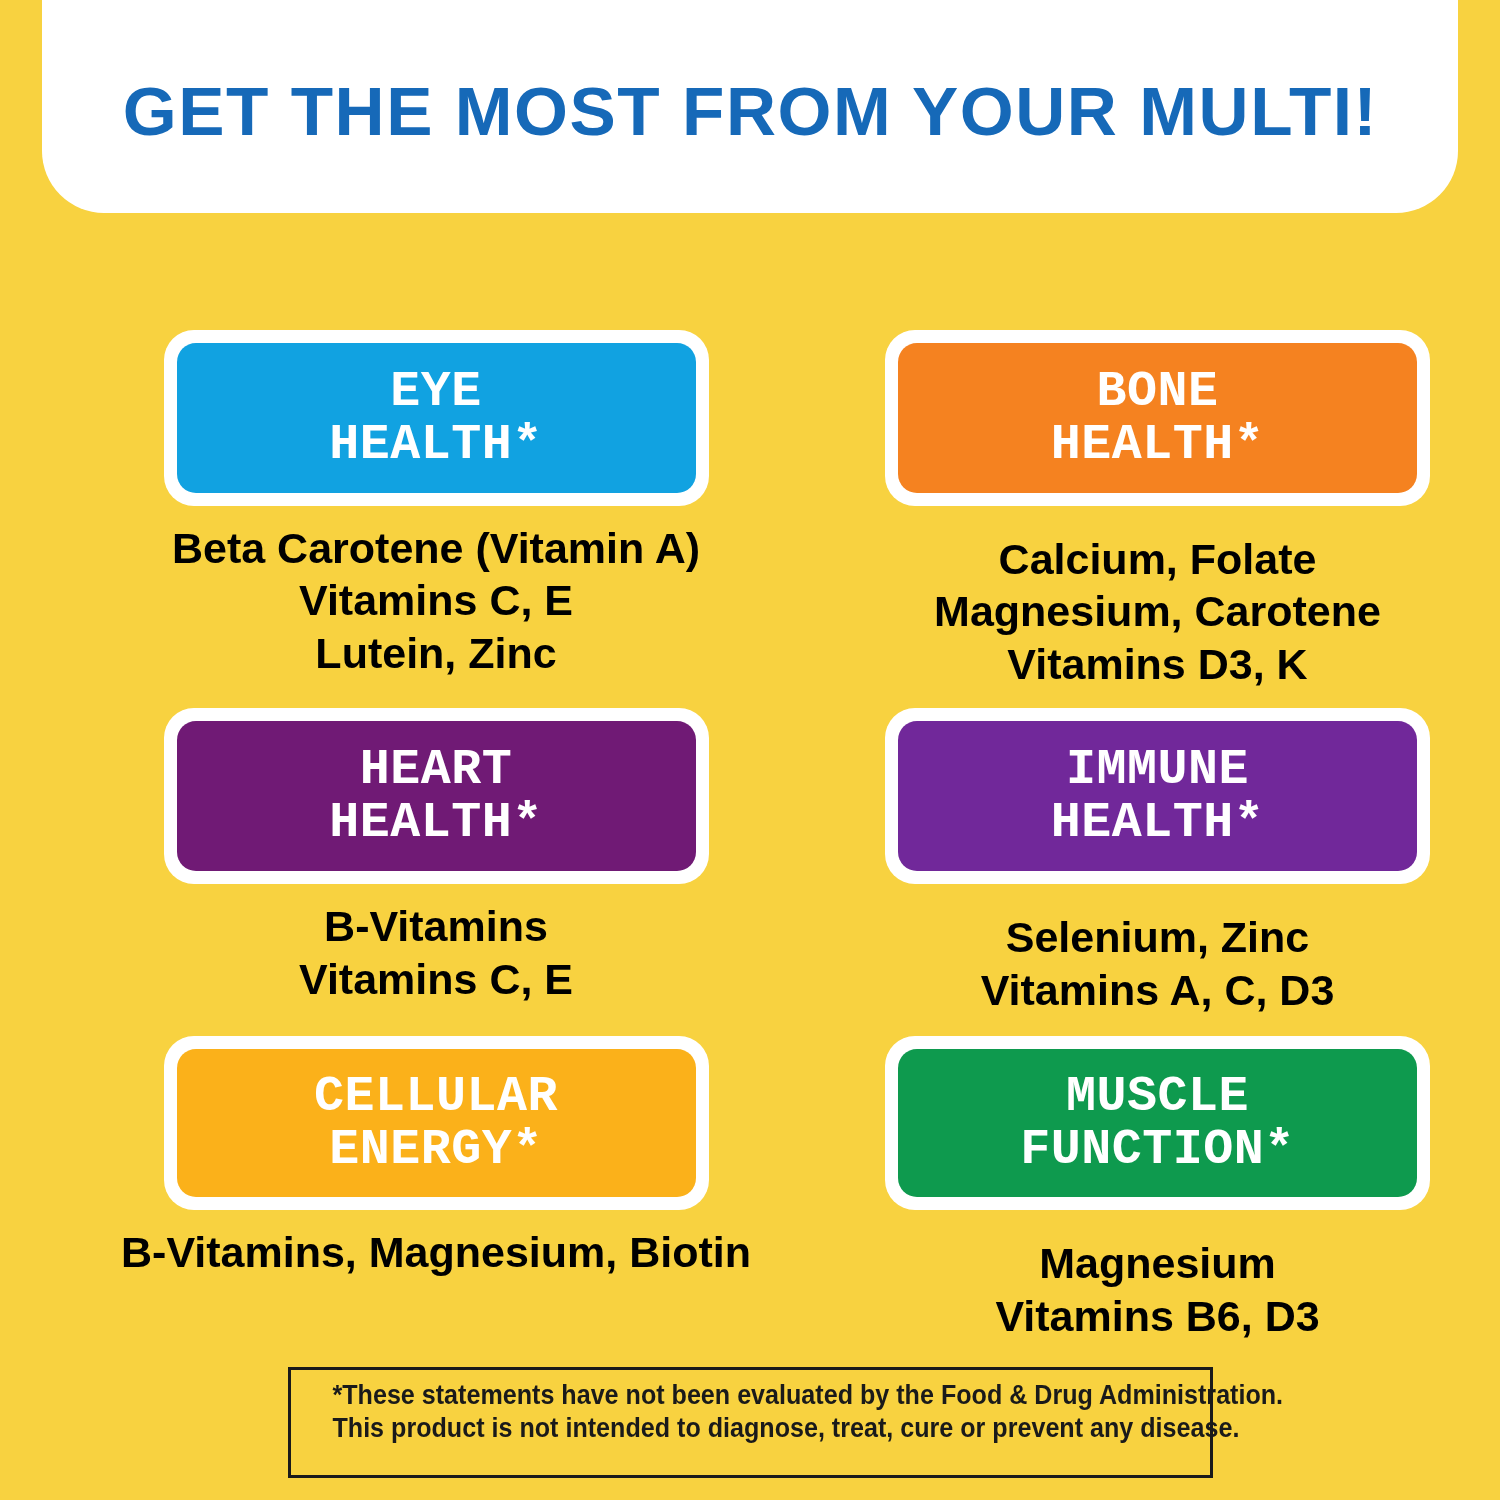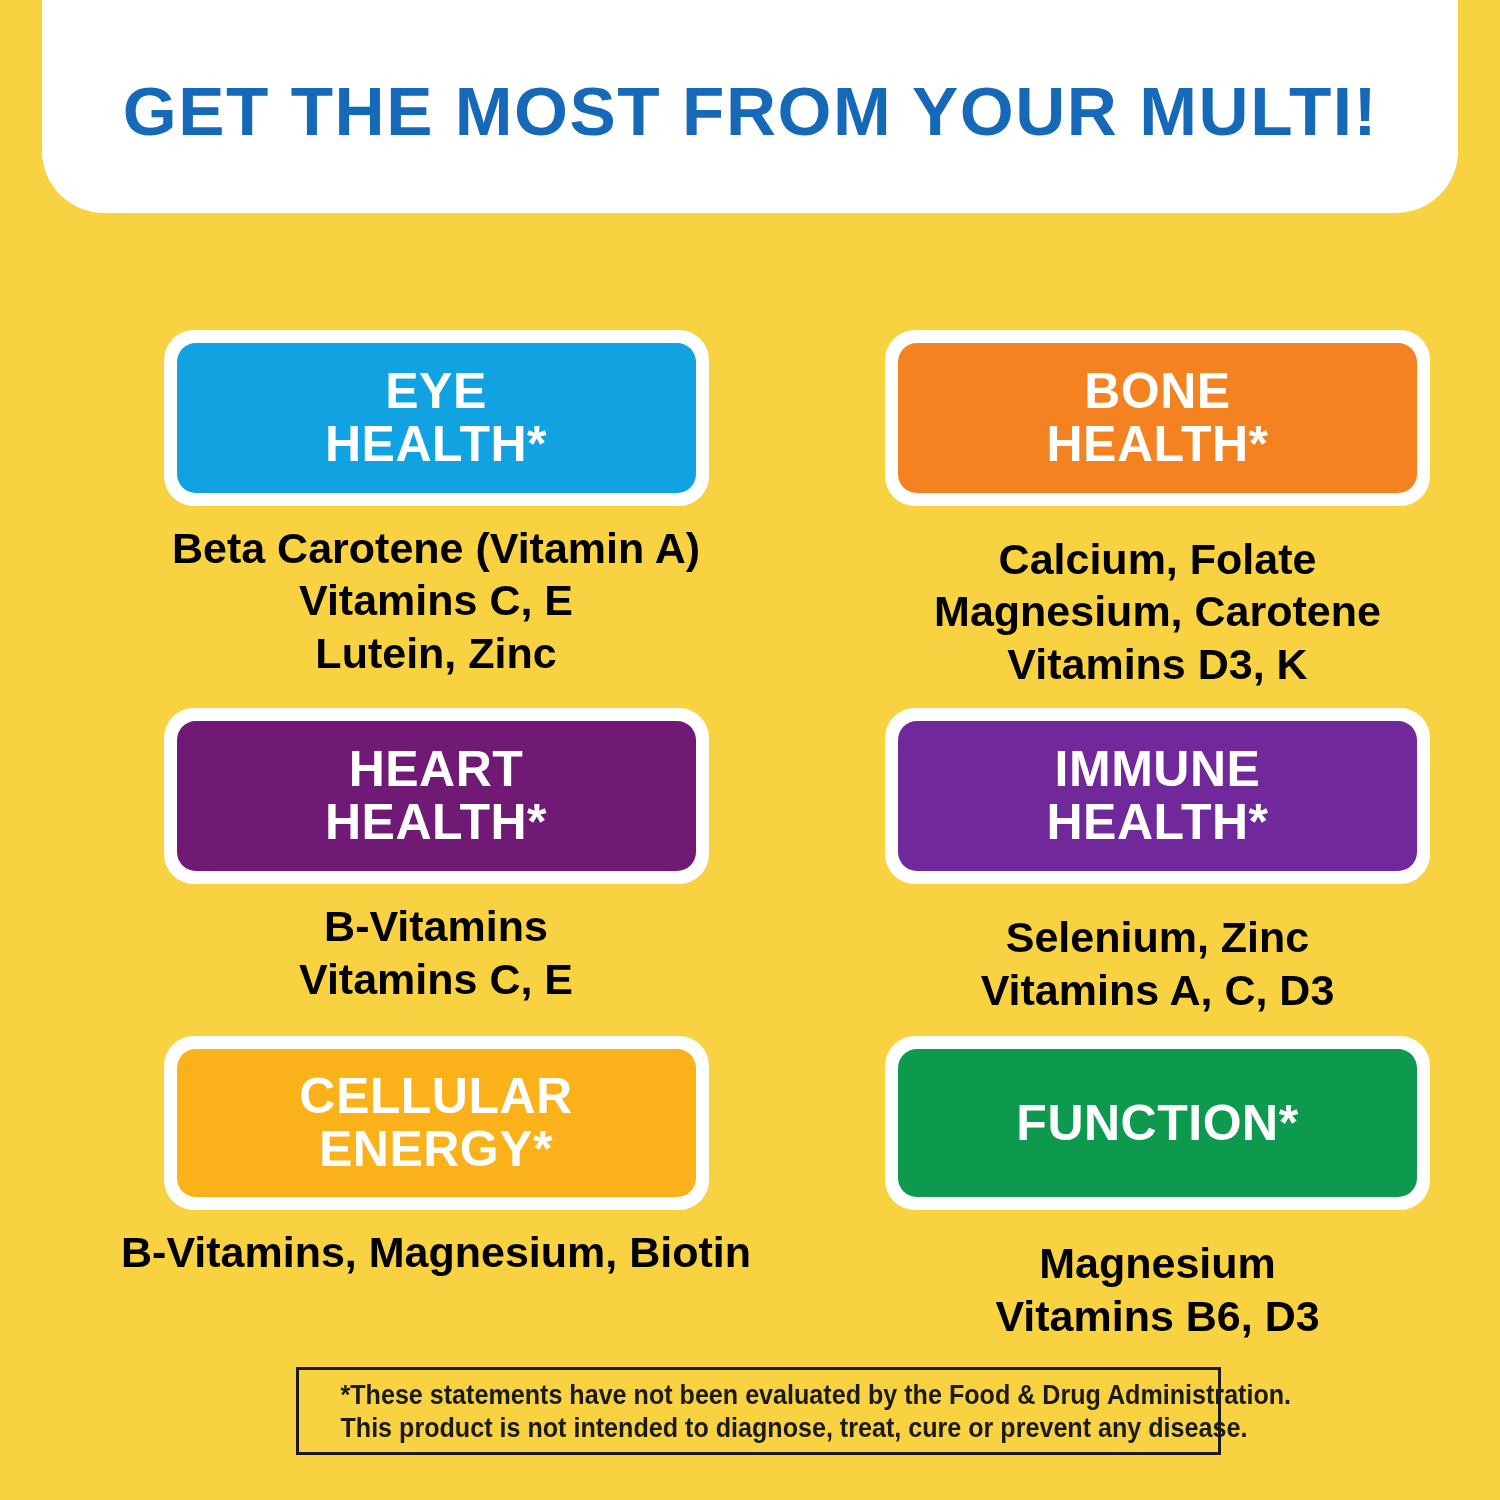--- a/index.html
+++ b/index.html
@@ -70,21 +70,21 @@
     box-sizing: border-box;
   }
   .badge {
     border-radius: 19px;
     display: flex;
     flex-direction: column;
     align-items: center;
     justify-content: center;
     box-sizing: border-box;
     color: #FFFFFF;
-    font-family: Liberation Sans, sans-serif;
+    font-family: Liberation Mono, monospace;
     font-weight: bold;
     font-size: 50px;
     line-height: 1.06;
     letter-spacing: 0.5px;
     text-align: center;
   }
   .badge-line { display: block; }
 
   .row1 .badge-wrap { width: 545px; }
   .row1 .badge { height: 150px; }
@@ -114,26 +114,26 @@
     flex-direction: column;
     align-items: center;
     width: 571px;
   }
   .benefit-col.left .col-inner  { margin-left: 122px; }
   .benefit-col.right .col-inner { margin-left: 65px; gap: 11px; }
 
   
   #disclaimer {
     position: absolute;
-    left: 296px;
+    left: 288px;
     top: 1367px;
     width: 925px;
     border: 3px solid #1A1A1A;
     box-sizing: border-box;
-    padding: 9px 10px 6px 10px;
+    padding: 9px 10px 29px 10px;
     text-align: right;
   }
   .disclaimer-line {
     display: block;
     color: #1A1A1A;
     font-family: "Liberation Sans Narrow", "Liberation Sans", sans-serif;
     font-weight: bold;
     font-size: 27px;
     line-height: 1.24;
     white-space: nowrap;
@@ -232,20 +232,21 @@
         <div class="nutrients">
           <span class="nutrient-line">B-Vitamins, Magnesium, Biotin</span>
         </div>
       </div>
     </div>
 
     <div class="benefit-col right">
       <div class="col-inner">
         <div class="badge-wrap">
           <div class="badge" style="background:#0E9A4E;">
+            <span class="badge-line">MUSCLE</span>
             <span class="badge-line">FUNCTION*</span>
           </div>
         </div>
         <div class="nutrients">
           <span class="nutrient-line">Magnesium</span>
           <span class="nutrient-line">Vitamins B6, D3</span>
         </div>
       </div>
     </div>
 

